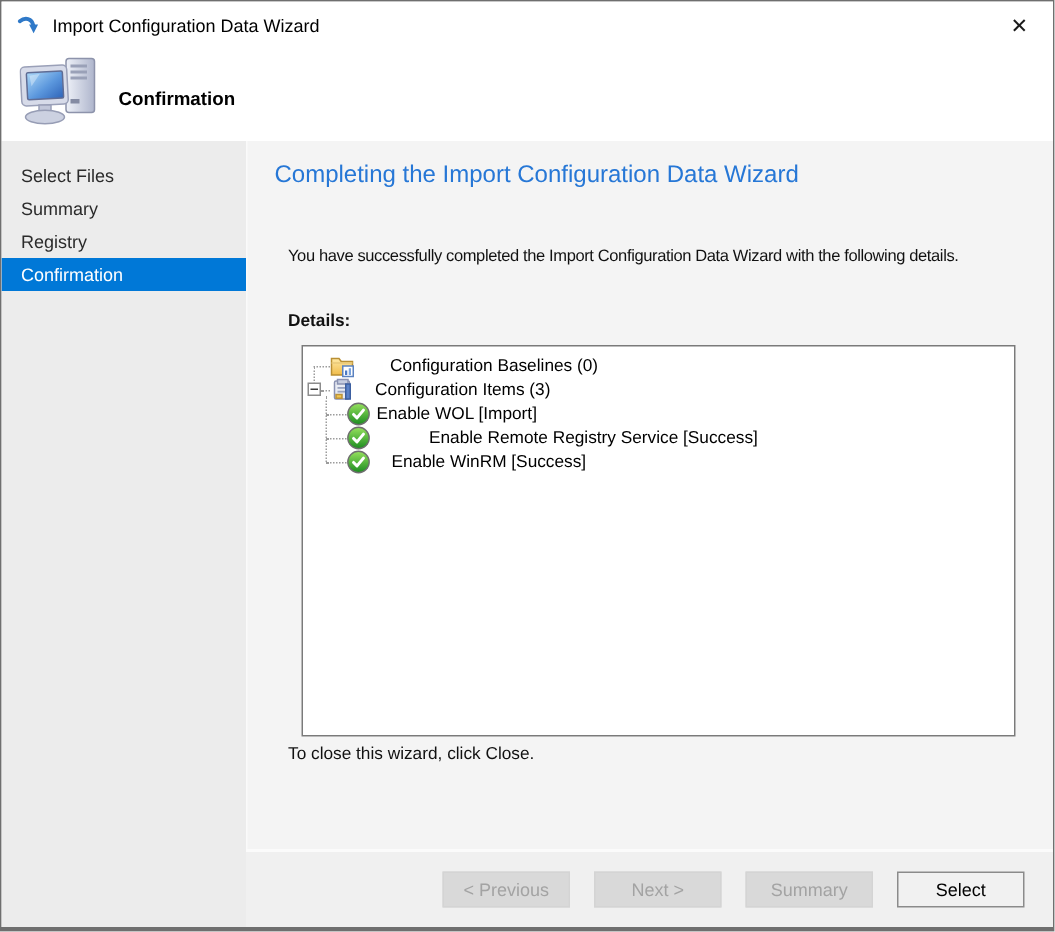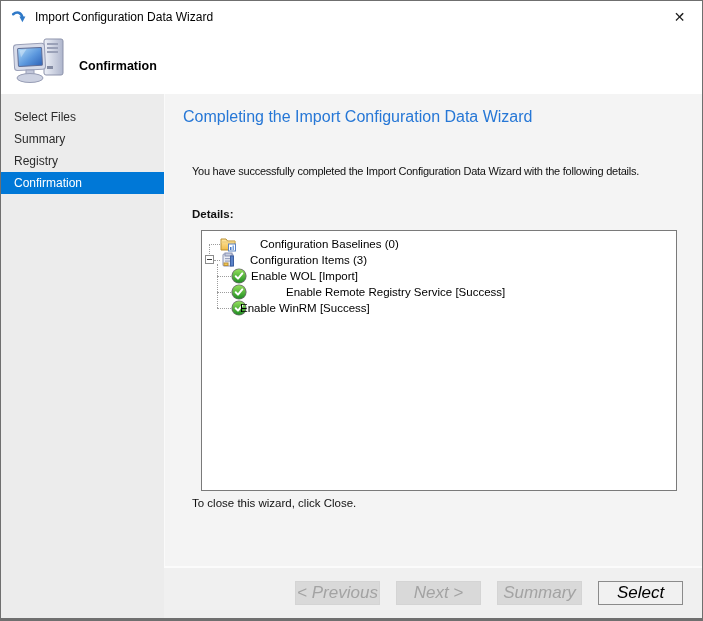--- a/index.html
+++ b/index.html
@@ -36,21 +36,21 @@
   .conn { position:absolute; }
   .conn.h { border-top:1px dotted #9c9c9c; height:0; }
   .conn.v { border-left:1px dotted #9c9c9c; width:0; }
   .expander { position:absolute; left:3px; top:24px; width:9px; height:9px; background:#fff; border:1px solid #8c8c8c;
               display:flex; align-items:center; justify-content:center; cursor:pointer; }
   .expander .minus { width:5px; height:1px; background:#3c3c3c; }
   
   .separator { position:absolute; left:163px; right:0; top:565px; height:2px; background:#fbfbfb; }
   .footer { position:absolute; left:163px; right:0; top:567px; bottom:0; background:#f0f0f0;
             display:flex; align-items:center; justify-content:flex-end; gap:16px; padding-right:19px; }
-  .btn { width:85px; height:24px; font-size:17px; font-family:inherit;font-style:italic; }
+  .btn { width:85px; height:24px; font-size:12px; font-family:inherit; }
   .btn.disabled { background:#d9d9d9; color:#a3a3a3; border:1px solid #d4d4d4; }
   .btn.primary { background:#f1f1f1; color:#000; border:1px solid #8b8b8b; cursor:pointer; }
 </style>
 </head>
 <body>
 
 <div class="window">
 
   <div class="titlebar">
     <svg class="app-icon" viewBox="0 0 16 16">
@@ -171,21 +171,21 @@
         </svg>
         <span class="tlabel" style="left:67px;margin-left:17px;">Enable Remote Registry Service [Success]</span>
       </div>
 
       <div class="trow" style="top:69px;">
         <svg class="ticon" style="left:29px;" viewBox="0 0 16 16">
           <circle cx="8" cy="8" r="7.6" fill="#6e6e6e"></circle>
           <circle cx="8" cy="8" r="6.7" fill="url(#grn1)"></circle>
           <path d="M4.7 8.3 L7 10.6 L11.3 5.4" fill="none" stroke="#ffffff" stroke-width="2" stroke-linecap="round" stroke-linejoin="round"></path>
         </svg>
-        <span class="tlabel" style="left:38px;">Enable WinRM [Success]</span>
+        <span class="tlabel" style="left:59px;">Enable WinRM [Success]</span>
       </div>
     </div>
 
     <div class="close-hint">To close this wizard, click Close.</div>
   </div>
 
   <div class="separator"></div>
   <div class="footer">
     <button class="btn disabled" disabled="">&lt; Previous</button>
     <button class="btn disabled" disabled="">Next &gt;</button>

